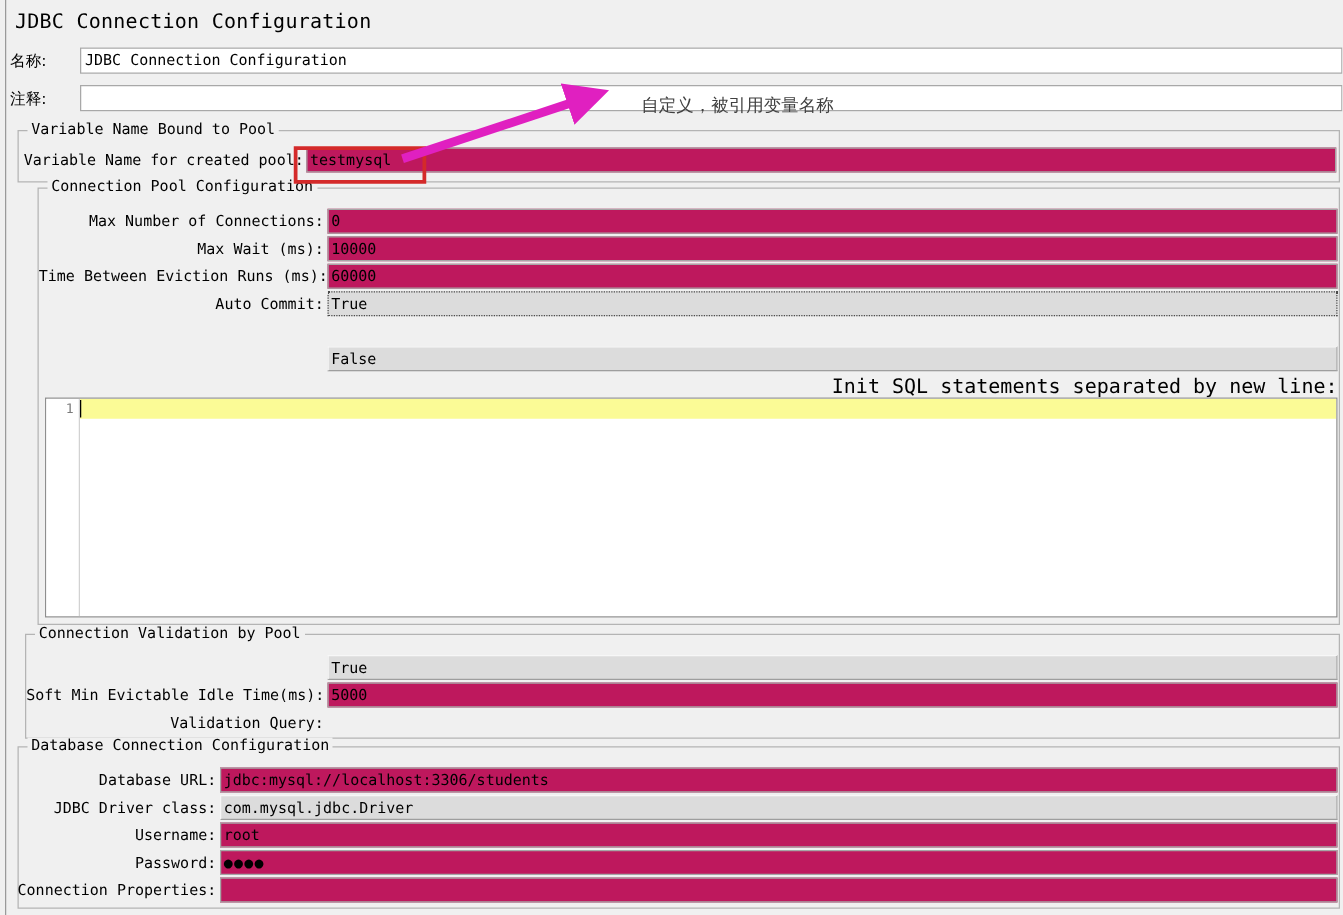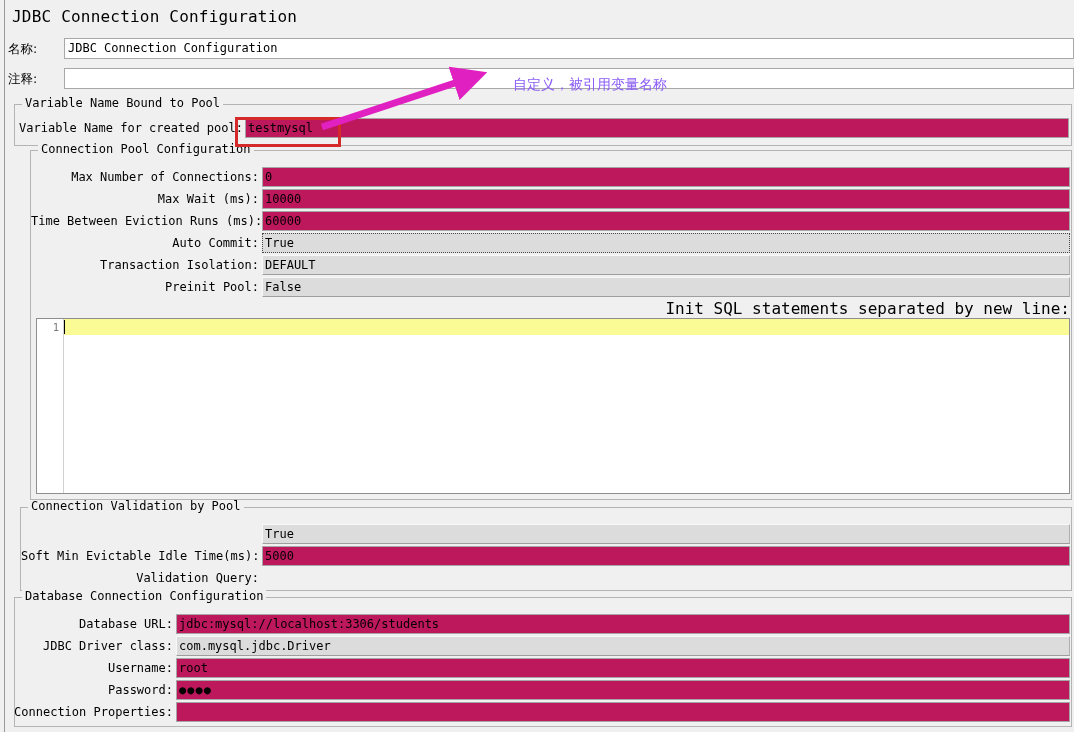--- a/index.html
+++ b/index.html
@@ -111,21 +111,21 @@
     background: #fbfb96;
   }
   .editor .caret {
     position: absolute; left: 0; top: 1px; width: 1px; height: 14px;
     background: #000;
   }
 
   
   .anno-text {
     position: absolute;
-    color: #8b5cf6;
+    color: #404040;
     font-family: "DejaVu Sans", "Liberation Sans", sans-serif;
     font-size: 14px; white-space: nowrap;
   }
   .anno-box {
     position: absolute;
     border: 3px solid #d42a2a;
     box-sizing: border-box;
     background: transparent;
     pointer-events: none;
   }
@@ -175,27 +175,22 @@
     <div class="frow" style="top:60px;">
       <div class="flabel" style="left:0; width:228px;">Time Between Eviction Runs (ms):</div>
       <div class="ffield text" style="left:231px; right:1px;">60000</div>
     </div>
 
     <div class="frow" style="top:82px;">
       <div class="flabel" style="left:0; width:228px;">Auto Commit:</div>
       <div class="ffield combo focused" style="left:231px; right:1px;">True</div>
     </div>
 
-    <div class="frow" style="top:104px;">
-      <div class="flabel" style="left:0; width:228px;">Transaction Isolation:</div>
-      <div class="ffield combo" style="left:231px; right:1px;">DEFAULT</div>
-    </div>
 
     <div class="frow" style="top:126px;">
-      <div class="flabel" style="left:0; width:228px;">Preinit Pool:</div>
       <div class="ffield combo" style="left:231px; right:1px;">False</div>
     </div>
 
     <div class="initsql-label" style="left:0; right:1px; top:149px;">Init SQL statements separated by new line:</div>
 
     <div class="editor" style="left:5px; right:1px; top:167px; height:176px;">
       <div class="gutter">
         <div class="lineno">1</div>
       </div>
       <div class="content">

